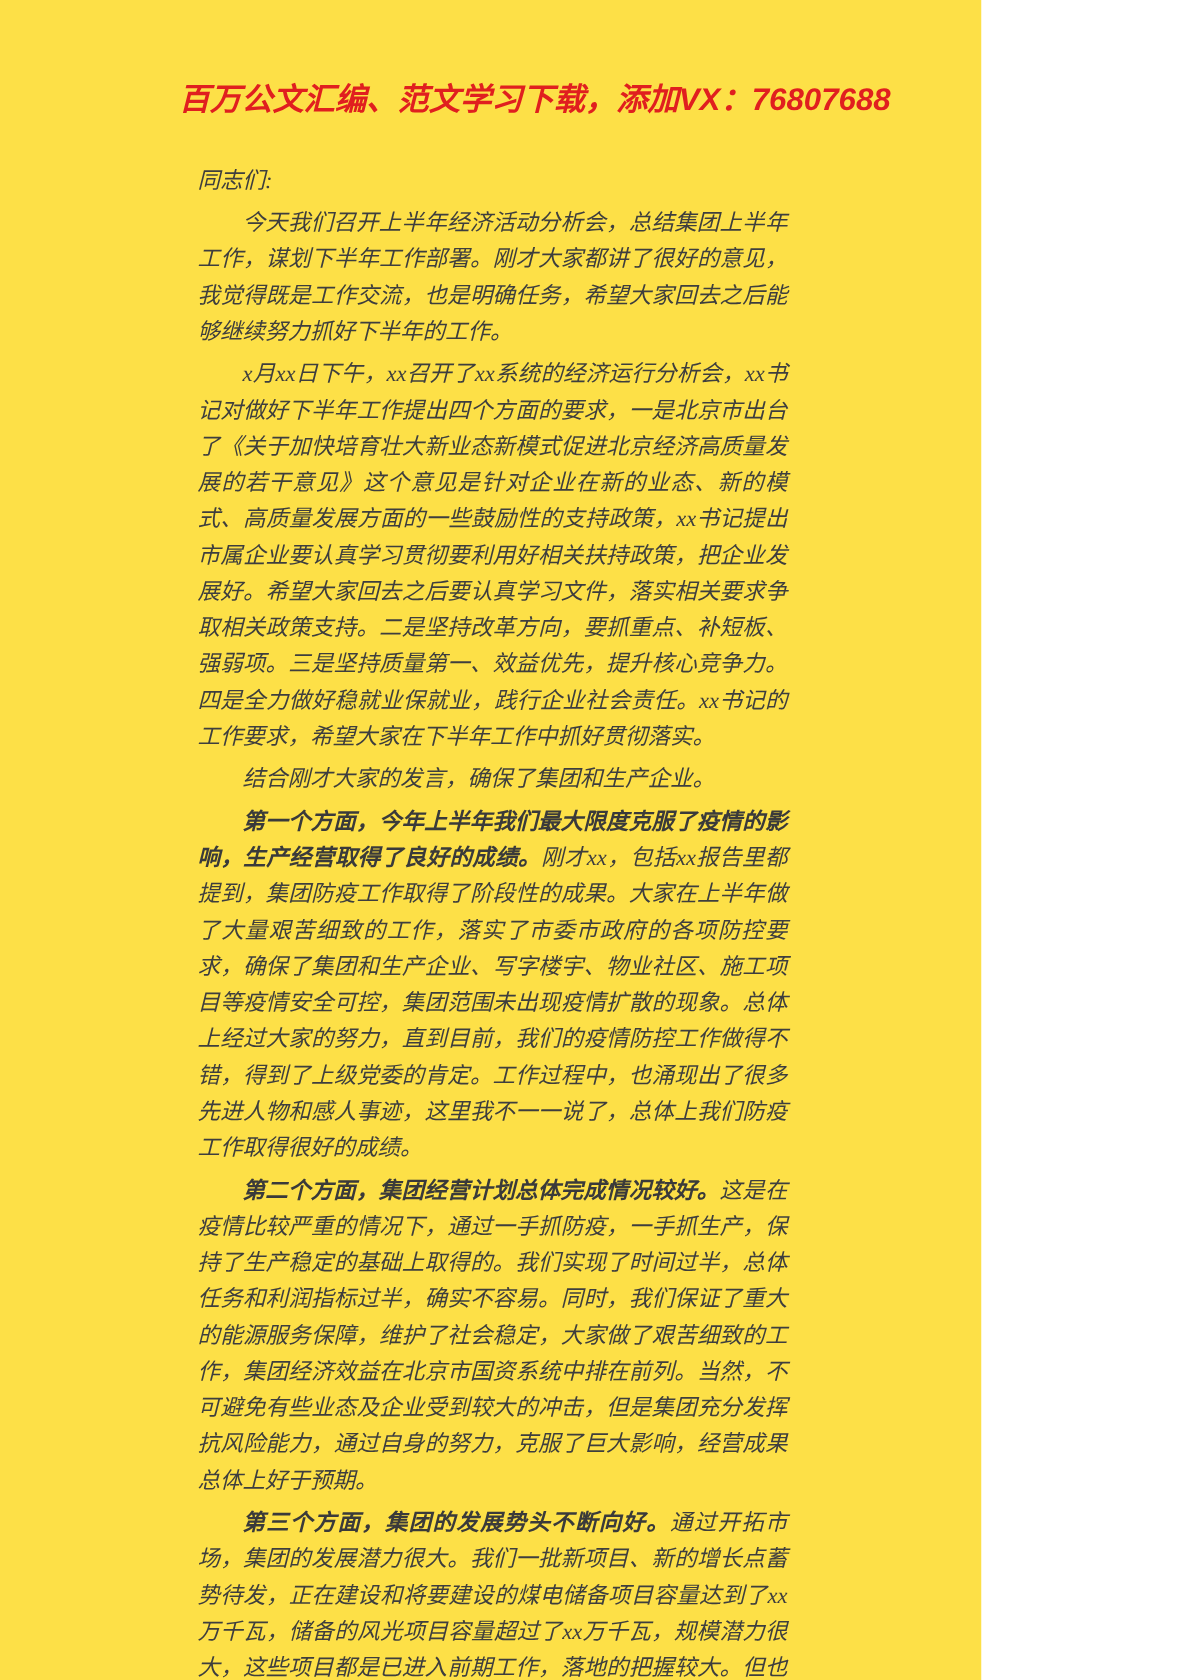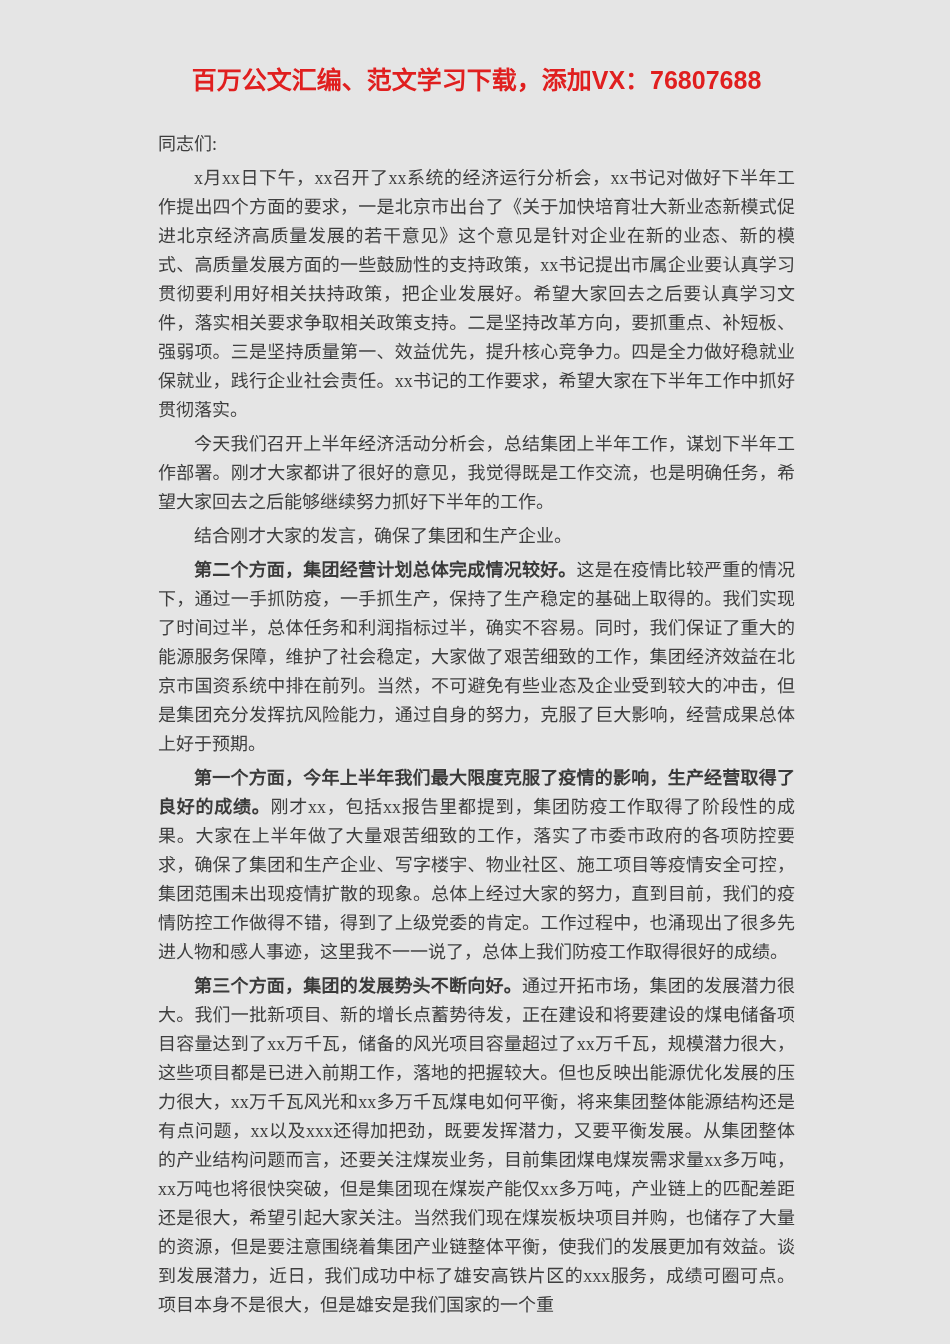--- a/index.html
+++ b/index.html
@@ -2,28 +2,29 @@
 <html lang="zh-CN"><head>
 <meta charset="utf-8">
 <style>
   html, body {
     margin: 0;
     padding: 0;
     background: #ffffff;
   }
   .page {
     position: relative;
-    width: 950px;
+    width: 785px;
     height: 1344px;
     box-sizing: border-box;
-    background: #e5e5e5;
+    background: #fde047;
     padding: 66px 140px 0 143px;
     overflow: hidden;
     font-family: "Liberation Serif", "DejaVu Serif", serif;
     color: #3e3e3e;
+    font-style: italic;
   }
   .ad-banner {
     font-family: "Liberation Sans", "DejaVu Sans", sans-serif;
     font-weight: 700;
     font-size: 25px;
     line-height: 28px;
     text-align: center;
     color: #e01f1f;
     margin: 0 0 36px 0;
     white-space: nowrap;
@@ -51,26 +52,26 @@
 <body>
 
 <div class="page">
 
   <div class="ad-banner">百万公文汇编、范文学习下载，添加VX：76807688</div>
 
   <div class="doc-body">
 
     <p class="salutation">同志们:</p>
 
+    <p class="body-para"><strong></strong><span>今天我们召开上半年经济活动分析会，总结集团上半年工作，谋划下半年工作部署。刚才大家都讲了很好的意见，我觉得既是工作交流，也是明确任务，希望大家回去之后能够继续努力抓好下半年的工作。</span></p>
+
     <p class="body-para"><strong></strong><span>x月xx日下午，xx召开了xx系统的经济运行分析会，xx书记对做好下半年工作提出四个方面的要求，一是北京市出台了《关于加快培育壮大新业态新模式促进北京经济高质量发展的若干意见》这个意见是针对企业在新的业态、新的模式、高质量发展方面的一些鼓励性的支持政策，xx书记提出市属企业要认真学习贯彻要利用好相关扶持政策，把企业发展好。希望大家回去之后要认真学习文件，落实相关要求争取相关政策支持。二是坚持改革方向，要抓重点、补短板、强弱项。三是坚持质量第一、效益优先，提升核心竞争力。四是全力做好稳就业保就业，践行企业社会责任。xx书记的工作要求，希望大家在下半年工作中抓好贯彻落实。</span></p>
-
-    <p class="body-para"><strong></strong><span>今天我们召开上半年经济活动分析会，总结集团上半年工作，谋划下半年工作部署。刚才大家都讲了很好的意见，我觉得既是工作交流，也是明确任务，希望大家回去之后能够继续努力抓好下半年的工作。</span></p>
 
     <p class="body-para"><strong></strong><span>结合刚才大家的发言，确保了集团和生产企业。</span></p>
 
+    <p class="body-para"><strong>第一个方面，今年上半年我们最大限度克服了疫情的影响，生产经营取得了良好的成绩。</strong><span>刚才xx，包括xx报告里都提到，集团防疫工作取得了阶段性的成果。大家在上半年做了大量艰苦细致的工作，落实了市委市政府的各项防控要求，确保了集团和生产企业、写字楼宇、物业社区、施工项目等疫情安全可控，集团范围未出现疫情扩散的现象。总体上经过大家的努力，直到目前，我们的疫情防控工作做得不错，得到了上级党委的肯定。工作过程中，也涌现出了很多先进人物和感人事迹，这里我不一一说了，总体上我们防疫工作取得很好的成绩。</span></p>
+
     <p class="body-para"><strong>第二个方面，集团经营计划总体完成情况较好。</strong><span>这是在疫情比较严重的情况下，通过一手抓防疫，一手抓生产，保持了生产稳定的基础上取得的。我们实现了时间过半，总体任务和利润指标过半，确实不容易。同时，我们保证了重大的能源服务保障，维护了社会稳定，大家做了艰苦细致的工作，集团经济效益在北京市国资系统中排在前列。当然，不可避免有些业态及企业受到较大的冲击，但是集团充分发挥抗风险能力，通过自身的努力，克服了巨大影响，经营成果总体上好于预期。</span></p>
-
-    <p class="body-para"><strong>第一个方面，今年上半年我们最大限度克服了疫情的影响，生产经营取得了良好的成绩。</strong><span>刚才xx，包括xx报告里都提到，集团防疫工作取得了阶段性的成果。大家在上半年做了大量艰苦细致的工作，落实了市委市政府的各项防控要求，确保了集团和生产企业、写字楼宇、物业社区、施工项目等疫情安全可控，集团范围未出现疫情扩散的现象。总体上经过大家的努力，直到目前，我们的疫情防控工作做得不错，得到了上级党委的肯定。工作过程中，也涌现出了很多先进人物和感人事迹，这里我不一一说了，总体上我们防疫工作取得很好的成绩。</span></p>
 
     <p class="body-para"><strong>第三个方面，集团的发展势头不断向好。</strong><span>通过开拓市场，集团的发展潜力很大。我们一批新项目、新的增长点蓄势待发，正在建设和将要建设的煤电储备项目容量达到了xx万千瓦，储备的风光项目容量超过了xx万千瓦，规模潜力很大，这些项目都是已进入前期工作，落地的把握较大。但也反映出能源优化发展的压力很大，xx万千瓦风光和xx多万千瓦煤电如何平衡，将来集团整体能源结构还是有点问题，xx以及xxx还得加把劲，既要发挥潜力，又要平衡发展。从集团整体的产业结构问题而言，还要关注煤炭业务，目前集团煤电煤炭需求量xx多万吨，xx万吨也将很快突破，但是集团现在煤炭产能仅xx多万吨，产业链上的匹配差距还是很大，希望引起大家关注。当然我们现在煤炭板块项目并购，也储存了大量的资源，但是要注意围绕着集团产业链整体平衡，使我们的发展更加有效益。谈到发展潜力，近日，我们成功中标了雄安高铁片区的xxx服务，成绩可圈可点。项目本身不是很大，但是雄安是我们国家的一个重</span></p>
 
   </div>
 </div>
 
 </body></html>

